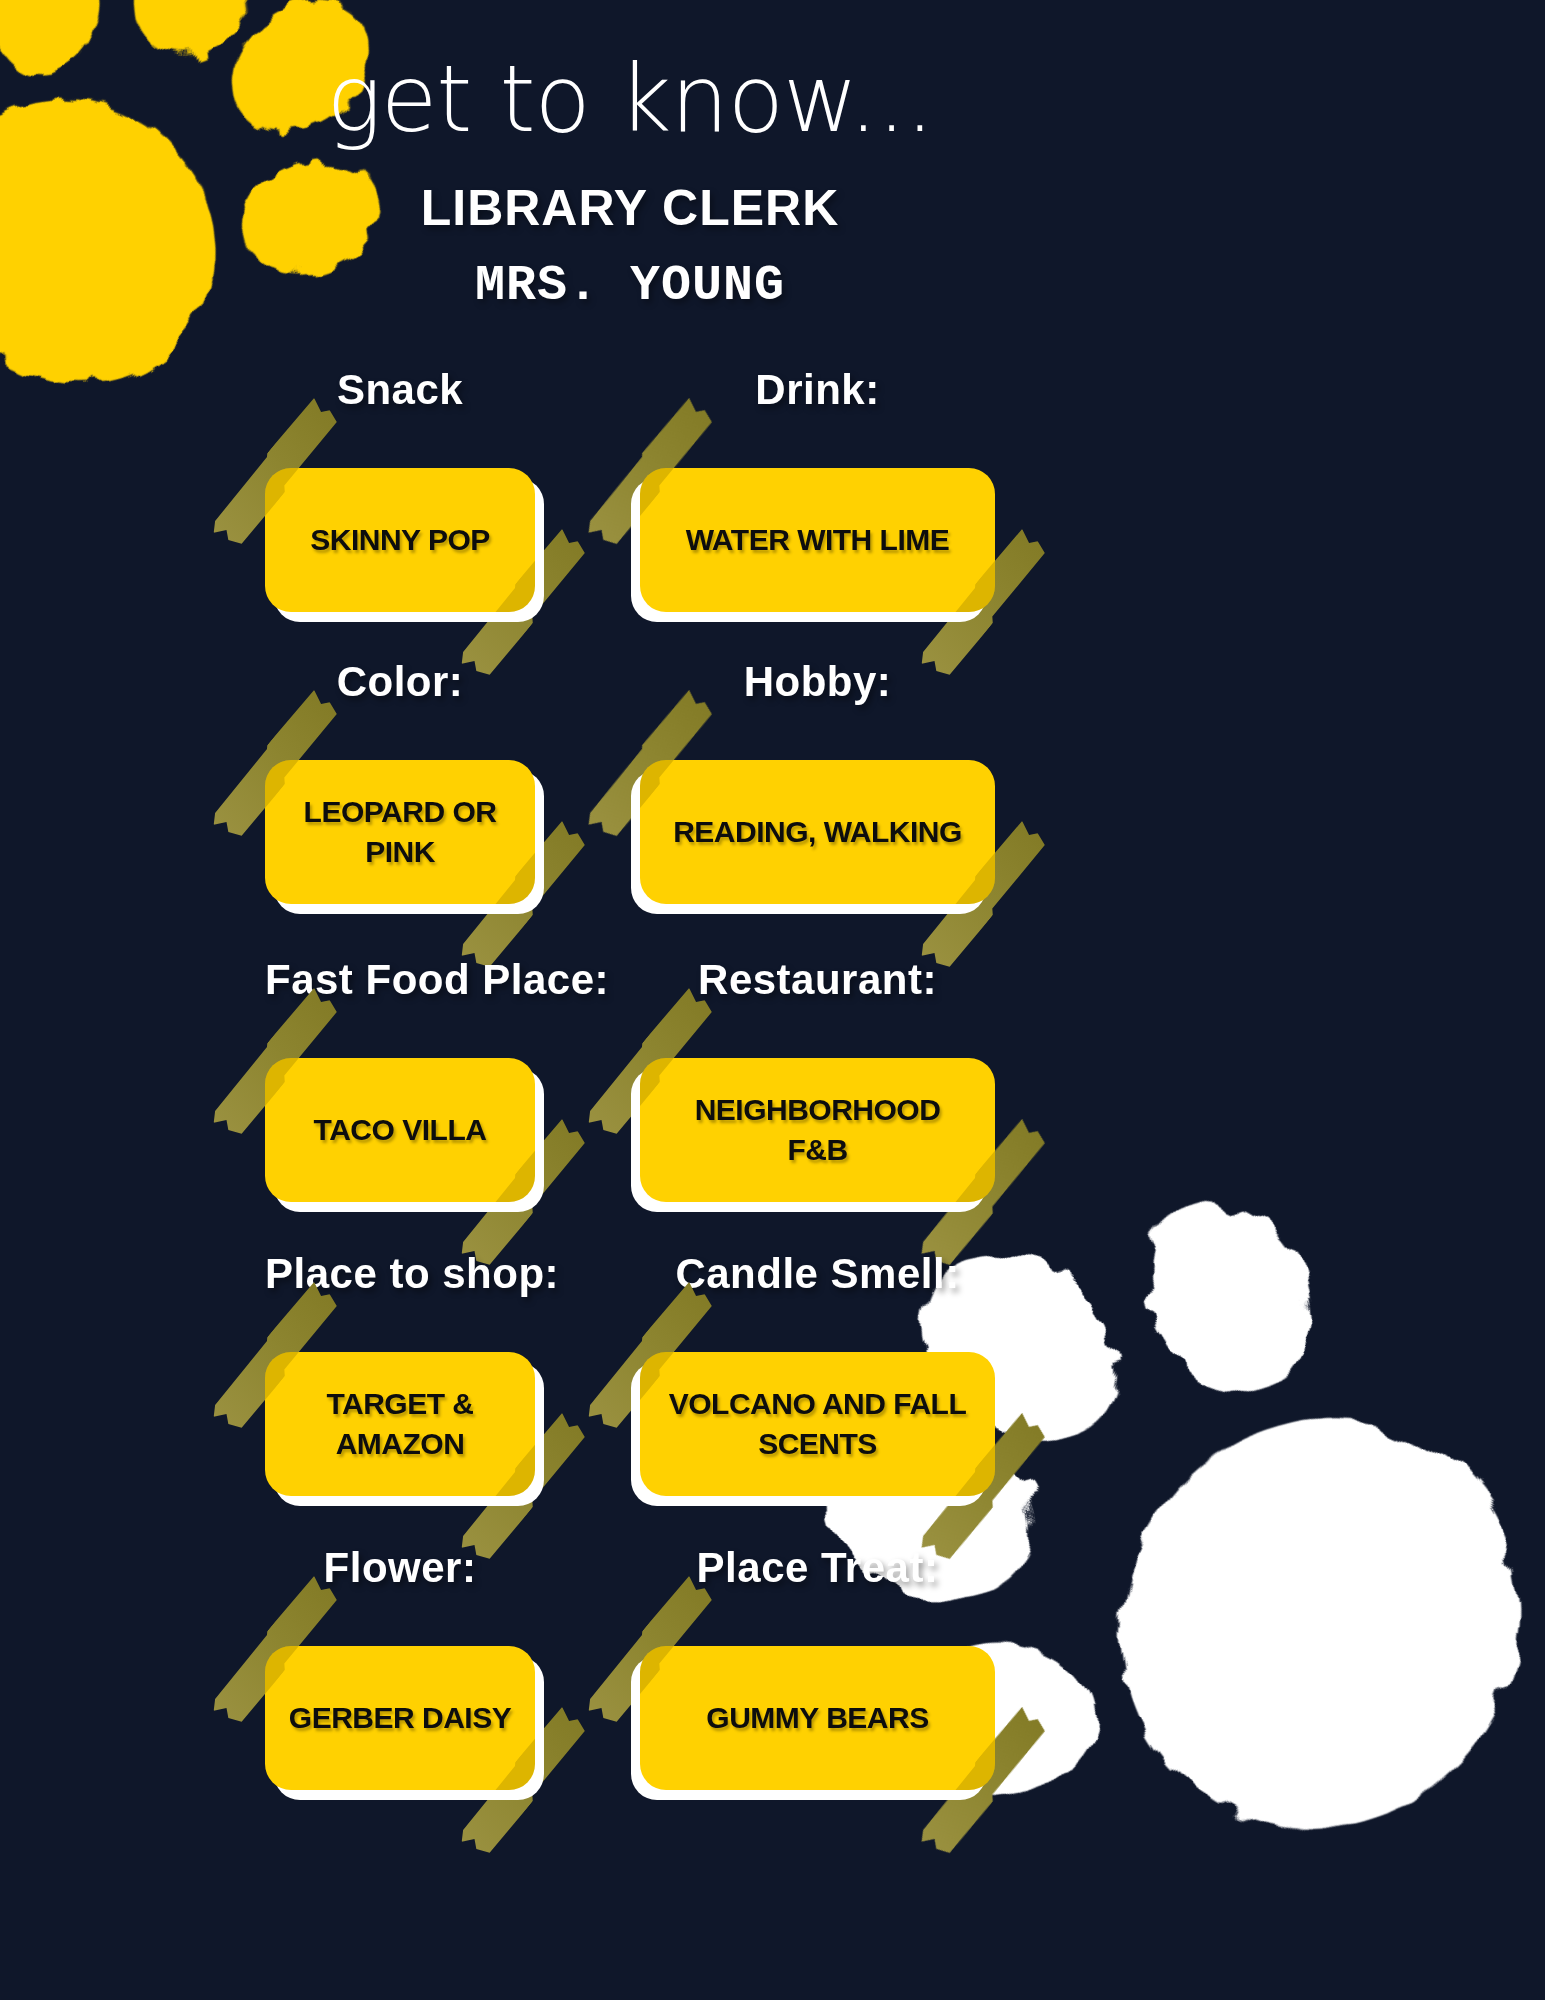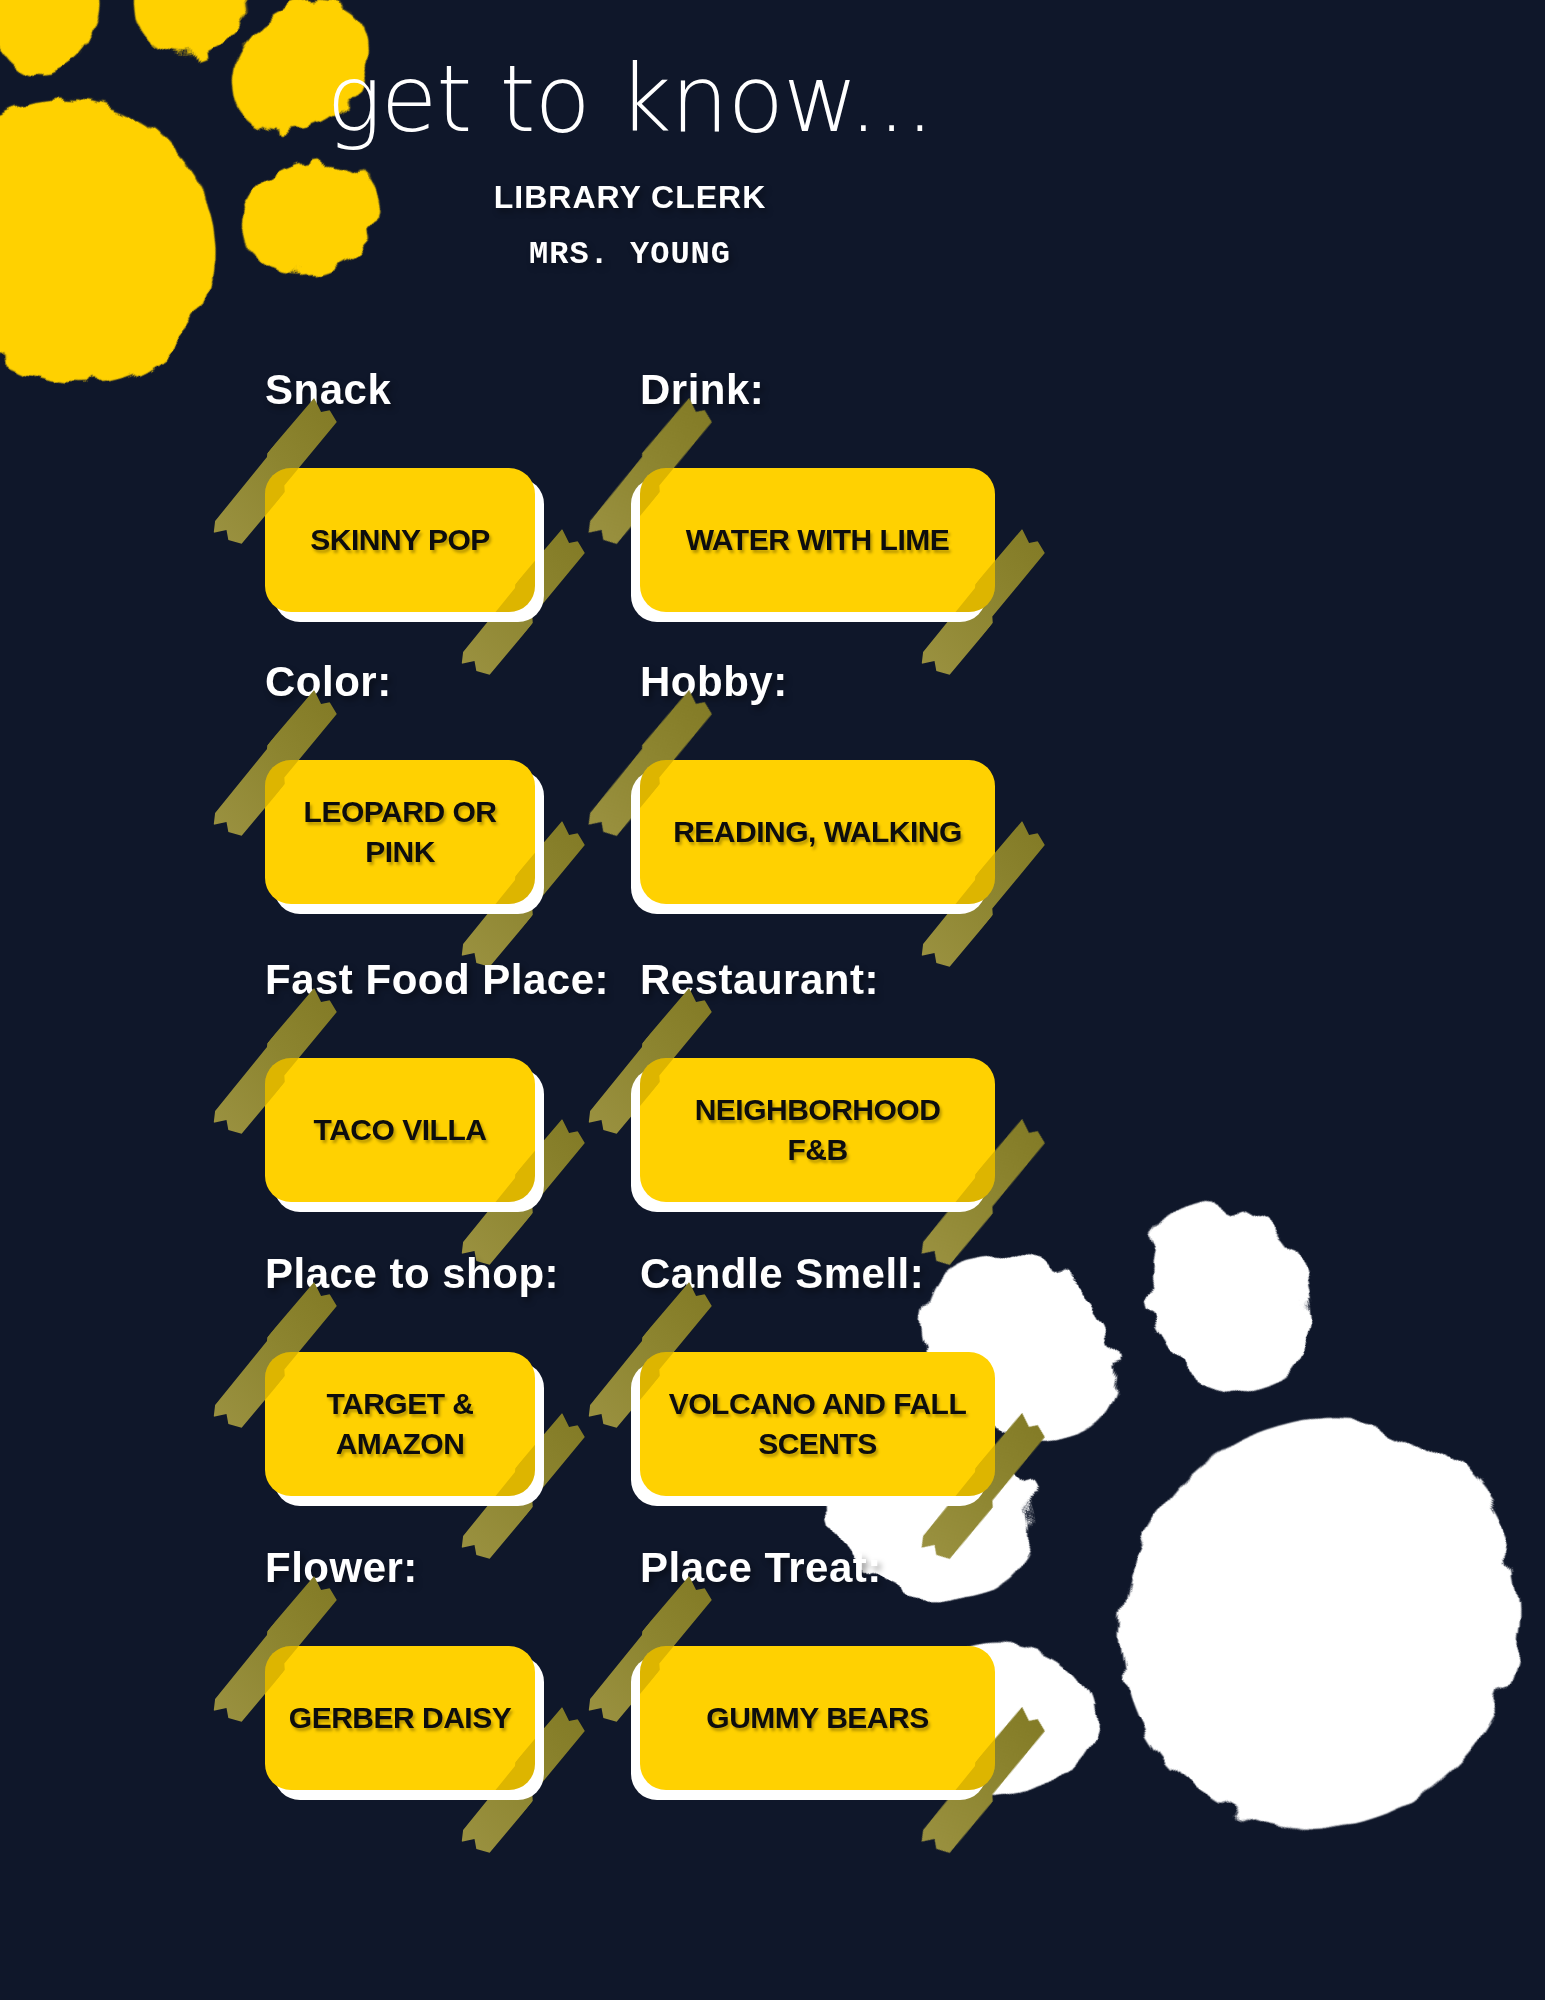--- a/index.html
+++ b/index.html
@@ -17,34 +17,34 @@
     margin:46px 0 0;
     font-family:"DejaVu Sans", sans-serif;
     font-weight:200;
     font-size:92px;
     letter-spacing:-1px;
     color:#ffffff;
   }
   .role,.name{
     margin:26px 0 0;
     font-weight:bold;
-    font-size:32px;
+    font-size:50px;
     letter-spacing:1px;
     color:#ffffff;
     text-shadow:3px 4px 6px rgba(0,0,0,.35);
   }
   .name{margin-top:20px;font-family:Liberation Mono, monospace;}
   
   .card{position:absolute;}
   .card.left{left:265px;width:270px;}
   .card.right{left:640px;width:355px;}
   .r1{top:358px}.r2{top:650px}.r3{top:948px}.r4{top:1242px}.r5{top:1536px}
   .cat-label{
     height:64px;line-height:64px;
-    white-space:nowrap;
+    text-align:center;white-space:nowrap;
     font-weight:bold;font-size:42px;letter-spacing:.5px;
     color:#ffffff;
     text-shadow:3px 4px 6px rgba(0,0,0,.4);
   }
   .boxwrap{position:relative;margin-top:46px;height:144px;}
   .abox{
     position:relative;z-index:1;
     width:100%;height:100%;
     box-sizing:border-box;
     background:#FFD101;

